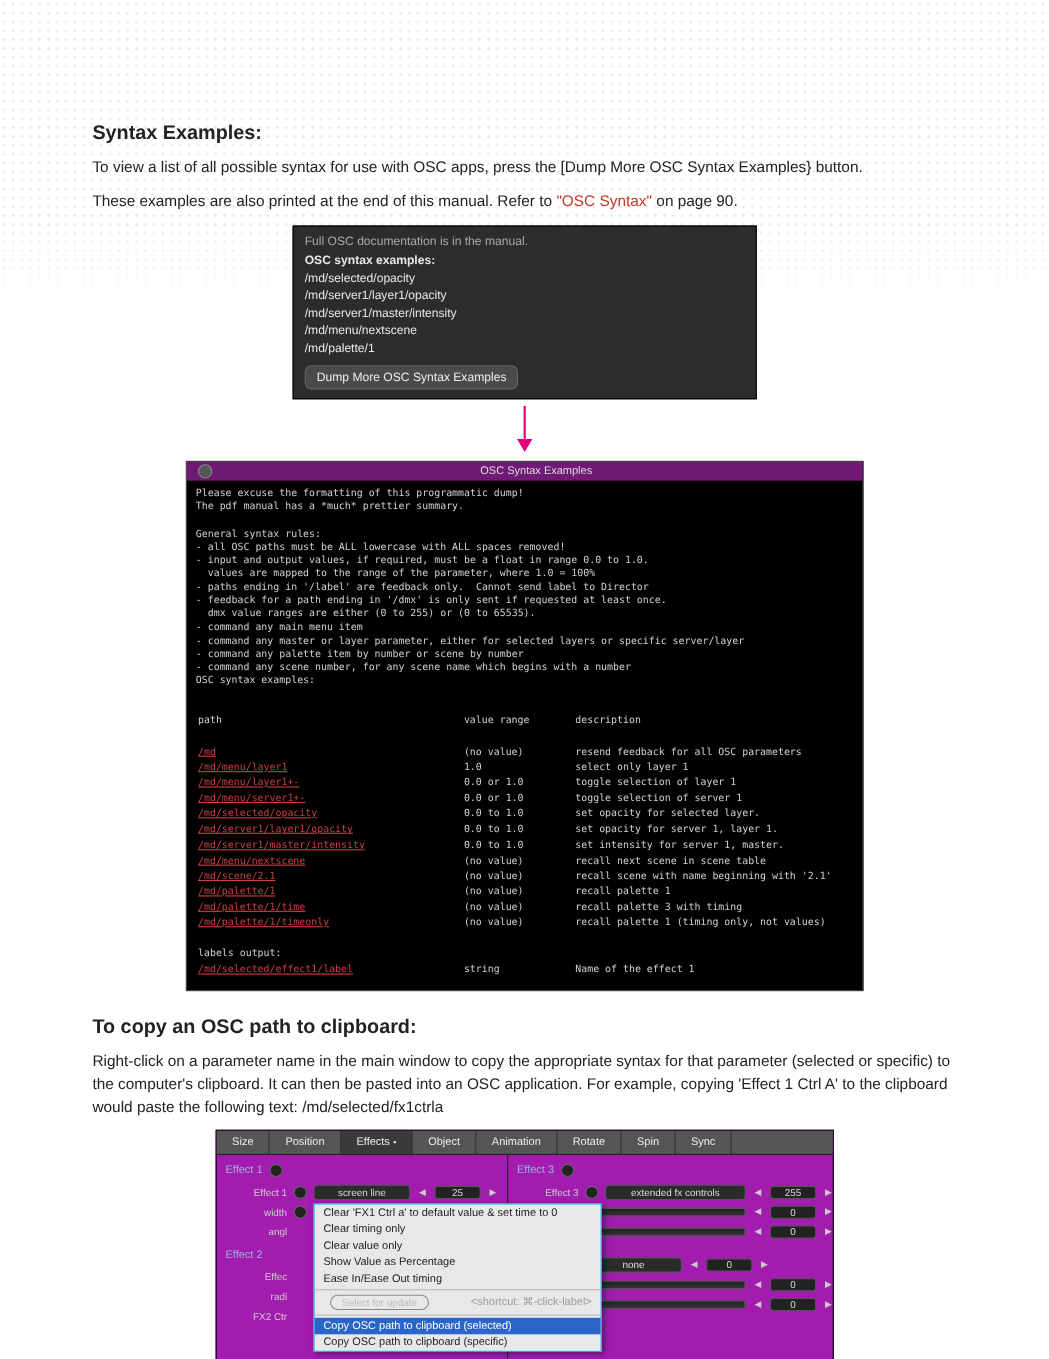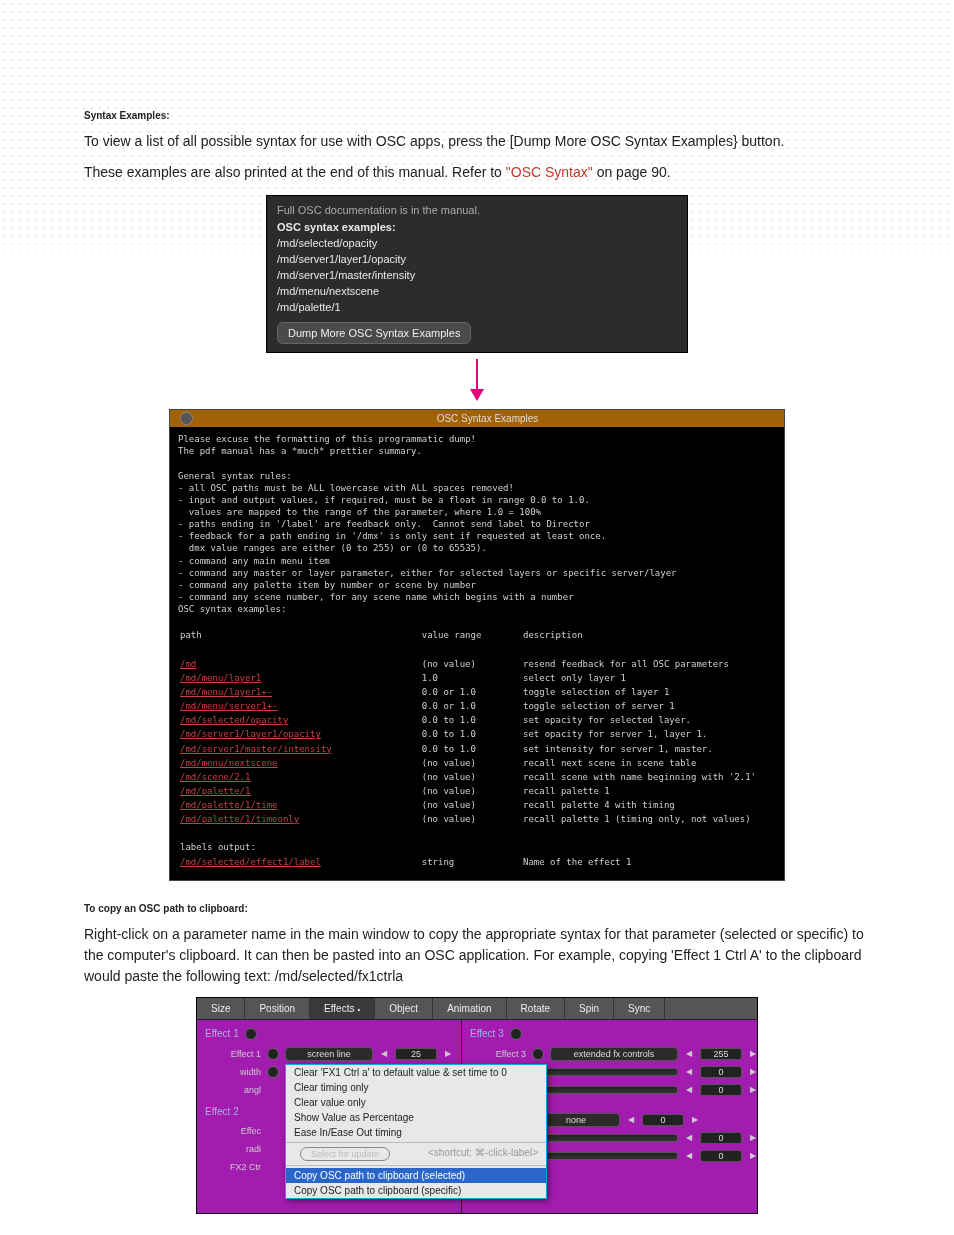--- a/index.html
+++ b/index.html
@@ -24,21 +24,21 @@
     opacity: 0.35;
     pointer-events: none;
     mask-image: linear-gradient(to bottom, black 0, black 200px, transparent 300px);
   }
   .content {
     position: relative;
     padding: 110px 84px 0 84px;
   }
   .heading {
     font-weight: bold;
-    font-size: 10px;
+    font-size: 18px;
     margin-bottom: 10px;
   }
   .para {
     font-size: 14px;
     line-height: 1.5;
     margin-bottom: 10px;
   }
   .link {
     color: #c0392b;
   }
@@ -85,39 +85,39 @@
     background: #000;
     border: 1px solid #444;
     color: #d0d0d0;
     font-family: "Courier New", monospace;
     font-size: 9px;
     line-height: 1.35;
     padding: 4px 8px 10px 8px;
     text-align: left;
   }
   .term-titlebar {
-    background: #a16207;
+    background: #701a75;
     color: #ddd;
     font-family: Verdana, sans-serif;
     font-size: 10px;
     padding: 2px 10px;
     margin: -4px -8px 6px -8px;
     display: flex;
     align-items: center;
   }
   .term-titlebar .close {
     width: 11px; height: 11px; border-radius: 50%;
     background: #555; border: 1px solid #888;
     margin-right: 8px;
     display: inline-block;
   }
   .term-titlebar .ttl { flex: 1; text-align: center; }
   .term pre { margin: 0; white-space: pre; }
   .term .red { color: #c84040; text-decoration: underline; }
-  .tablepre { }
+  .tablepre { margin-top: 10px; }
   .tablepre td { padding: 0 18px 0 0; vertical-align: top; }
 
   .tabs-wrap {
     width: 560px;
     margin: 10px auto 0 auto;
     background: #a21caf;
     border: 1px solid #000;
     font-family: Verdana, sans-serif;
     font-size: 10px;
     color: #ddd;
@@ -389,21 +389,21 @@
               </td>
             </tr>
         <tr>
               <td>
                 <pre class="red">/md/palette/1/time</pre>
               </td>
               <td>
                 <pre>(no value)</pre>
               </td>
               <td>
-                <pre>recall palette 4 with timing</pre>
+                <pre>recall palette 3 with timing</pre>
               </td>
             </tr>
         <tr>
               <td>
                 <pre class="red">/md/palette/1/timeonly</pre>
               </td>
               <td>
                 <pre>(no value)</pre>
               </td>
               <td>

